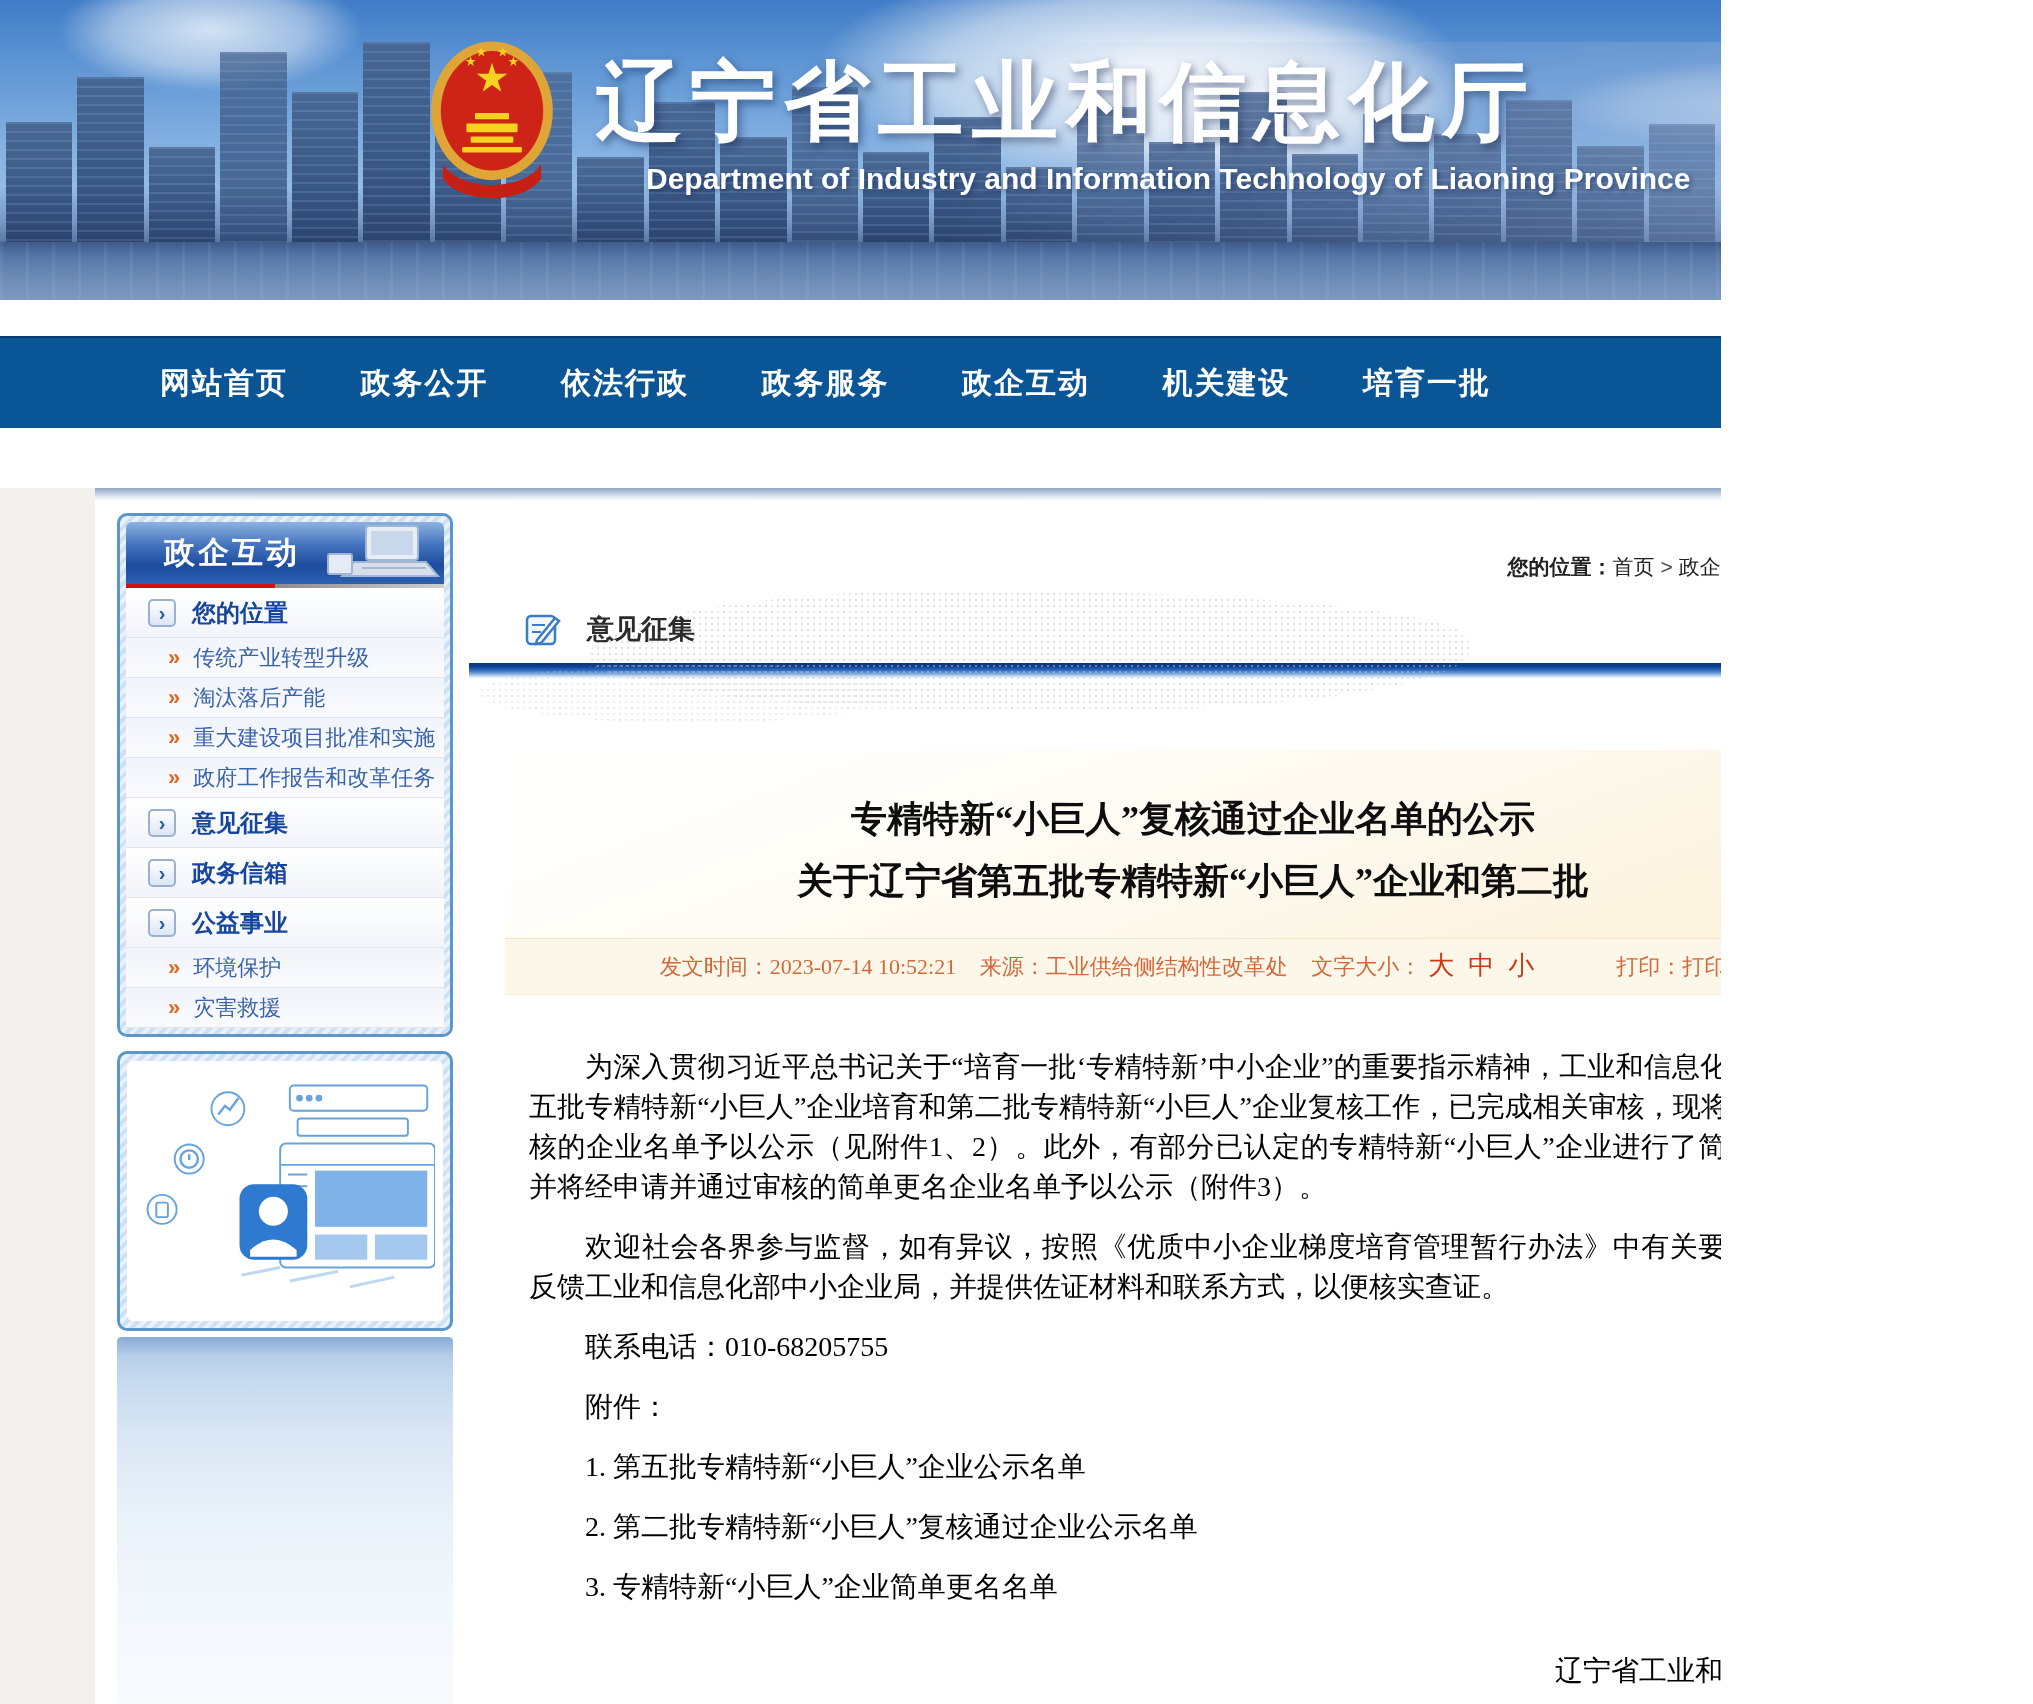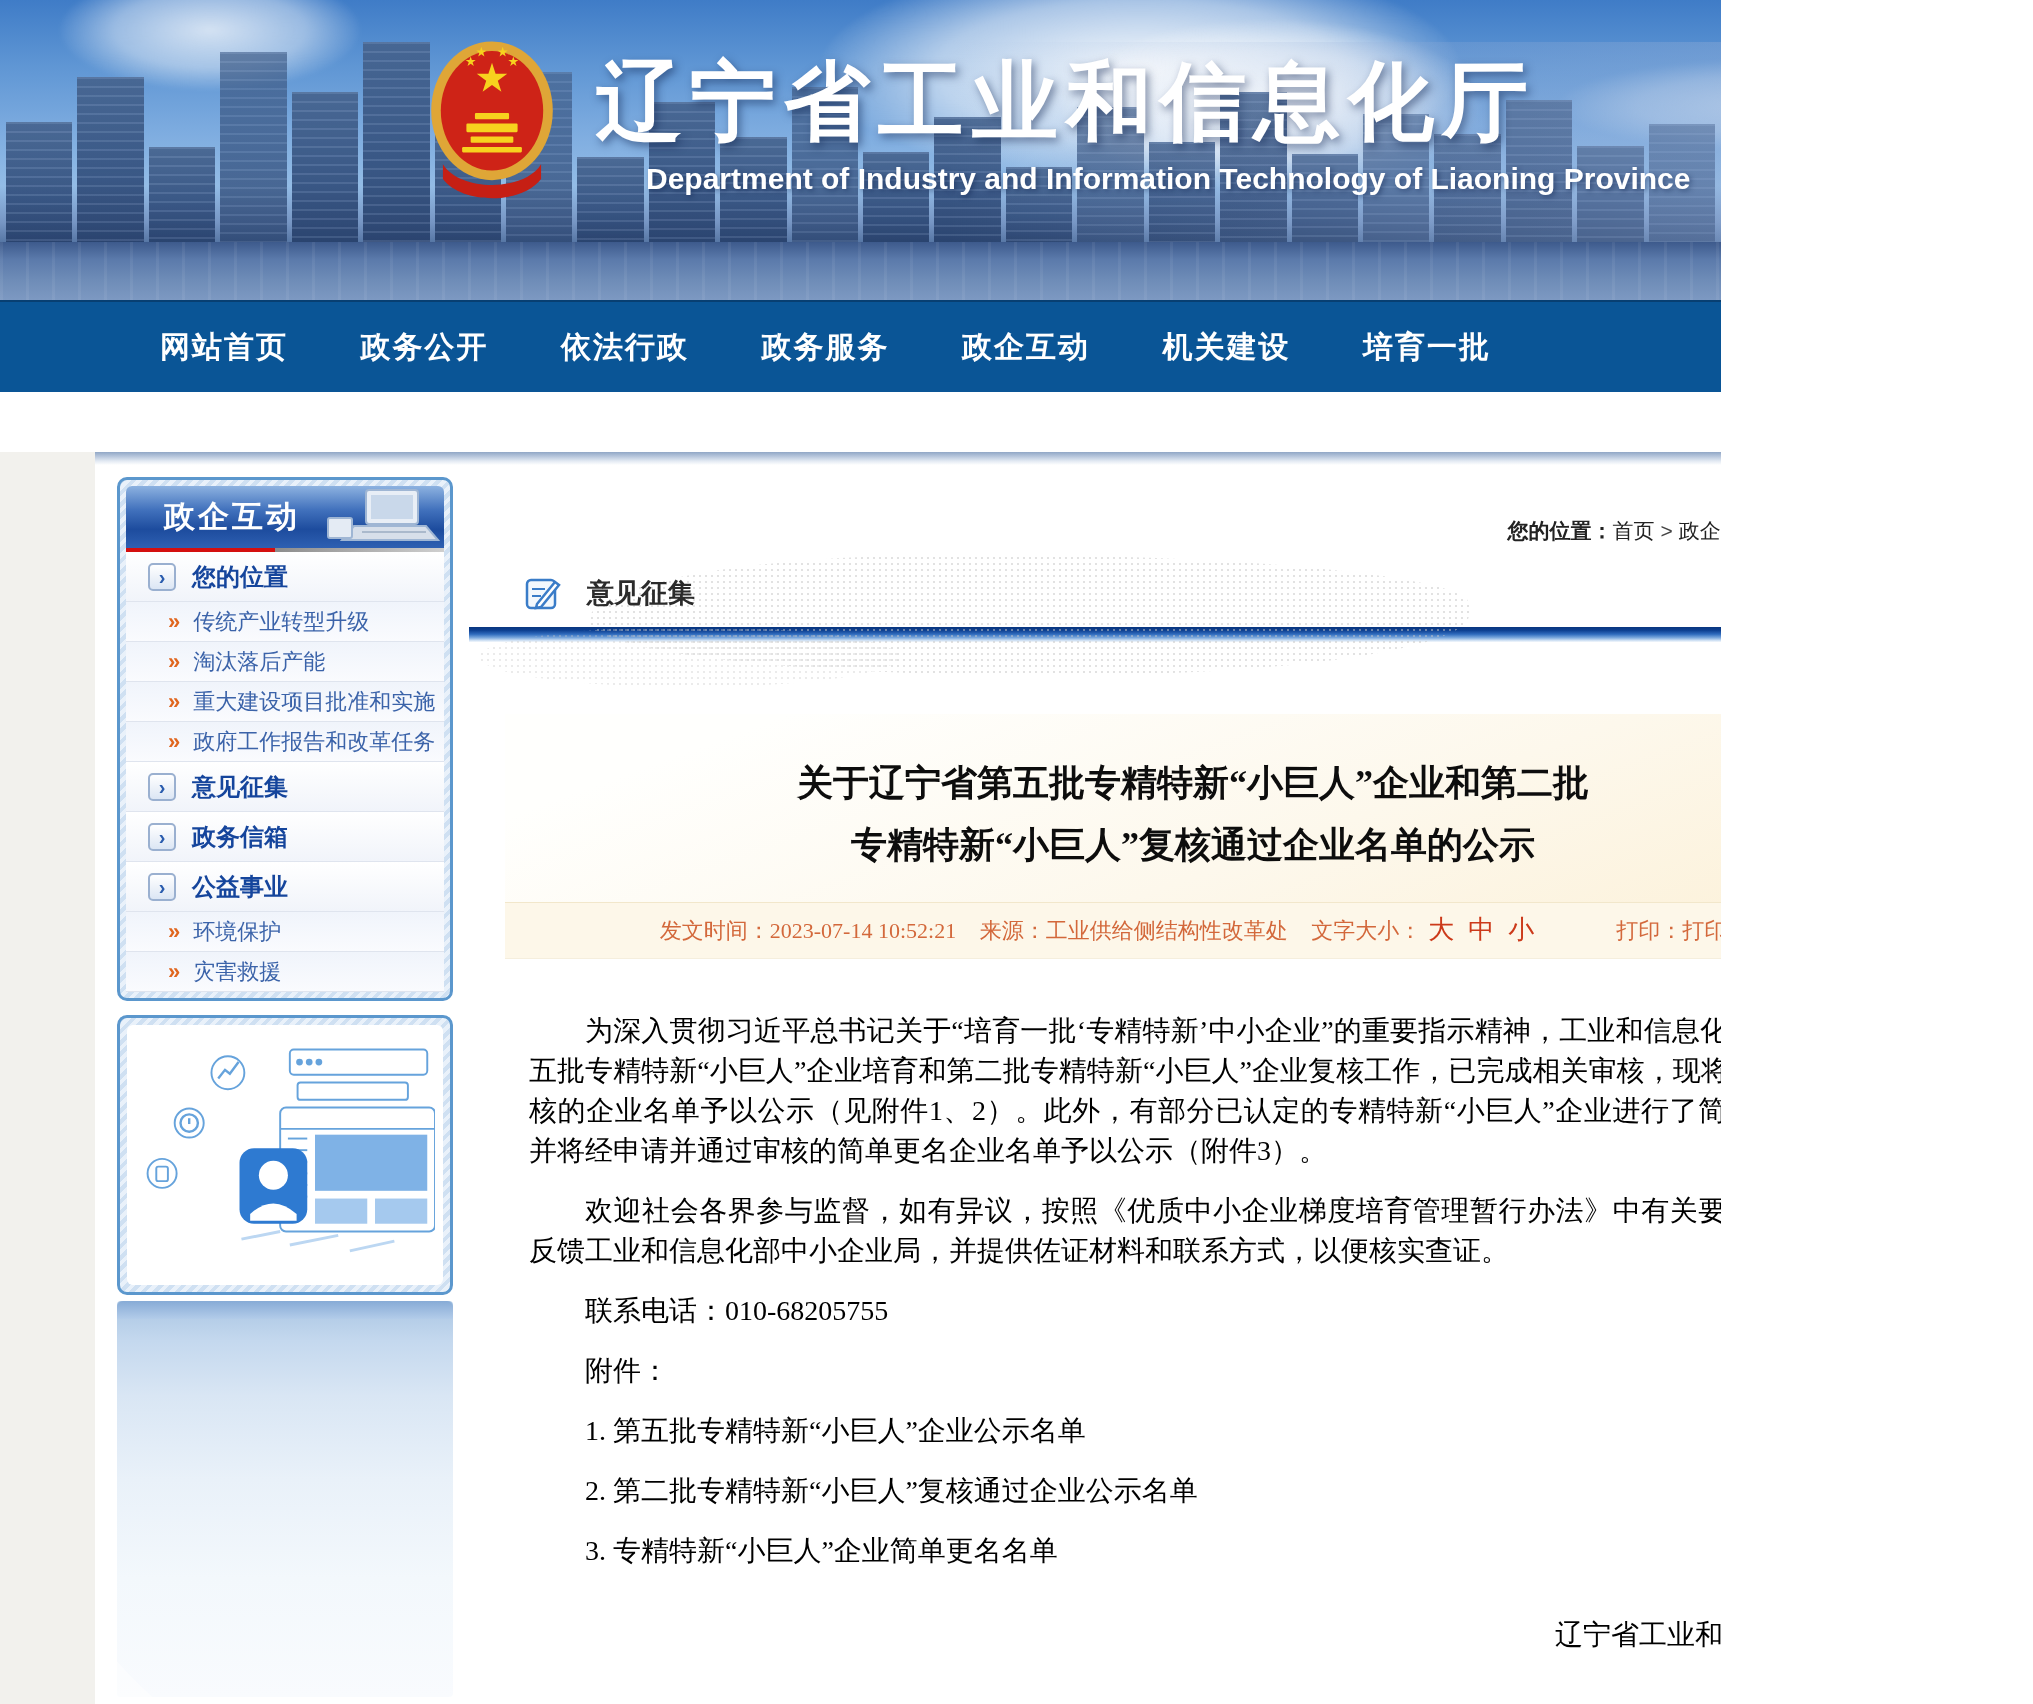--- a/index.html
+++ b/index.html
@@ -40,21 +40,21 @@
     background-image:repeating-linear-gradient(90deg, rgba(255,255,255,.06) 0 3px, rgba(0,0,0,0) 3px 26px),
       linear-gradient(180deg,#3d5a8c 0%,#5b7aab 30%,#6e8cb7 65%,#7d99c2 100%); }
   .emblem{ position:absolute; left:428px; top:34px; }
   .banner-title{ position:absolute; left:596px; top:44px; color:#fff; font-weight:bold; font-size:86px;
     letter-spacing:8px; text-shadow:3px 4px 8px rgba(15,35,80,.5); white-space:nowrap; }
   .banner-subtitle{ position:absolute; left:598px; top:162px; color:#fff; font-weight:bold; font-size:30px;
     text-shadow:2px 2px 5px rgba(15,35,80,.5); white-space:nowrap;margin-left:48px; }
 
   
   .nav{ height:92px; background:#0a5596; display:flex; align-items:center; justify-content:space-between;
-    padding:0 230px 0 160px; border-top:2px solid #083f72; }
+    padding:0 230px 0 160px; border-top:2px solid #083f72;margin-top:36px; }
   .nav-item{ color:#fff; font-size:30px; font-weight:bold; letter-spacing:2px; text-decoration:none; cursor:pointer; white-space:nowrap; }
   .below-nav{ height:60px; background:#fff; }
 
   
   .page-body{ background:#f2f1ed; }
   .content-wrap{ margin:0 138px 0 95px; width:1800px; background:#fff; height:1252px; overflow:hidden; }
   .content-top-strip{ height:13px; background:linear-gradient(180deg,#91a7c6 0%,#b9c8dd 35%,#e3eaf3 70%,#ffffff 100%); }
   .columns{ display:flex; gap:16px; padding:12px 12px 0 22px; height:1239px; }
 
   
@@ -337,22 +337,22 @@
               </svg>
               <span>意见征集</span>
             </div>
             <a class="back-link">&gt;&gt;返回列表</a>
           </div>
 
           <div class="blue-bar"></div>
 
           <article class="article">
             <div class="title-block">
+              <div class="title-line">专精特新“小巨人”复核通过企业名单的公示</div>
               <div class="title-line">关于辽宁省第五批专精特新“小巨人”企业和第二批</div>
-              <div class="title-line">专精特新“小巨人”复核通过企业名单的公示</div>
             </div>
 
             <div class="meta-bar">
               <span class="meta-part"><span>发文时间：</span><span>2023-07-14 10:52:21</span></span>
               <span class="meta-part"><span>来源：</span><span>工业供给侧结构性改革处</span></span>
               <span class="meta-part"><span>文字大小：</span><a class="size-btn">大</a><a class="size-btn">中</a><a class="size-btn">小</a></span>
               <span class="meta-gap"></span>
               <span class="meta-part"><span>打印：</span><a class="print-link">打印</a></span>
             </div>
 

